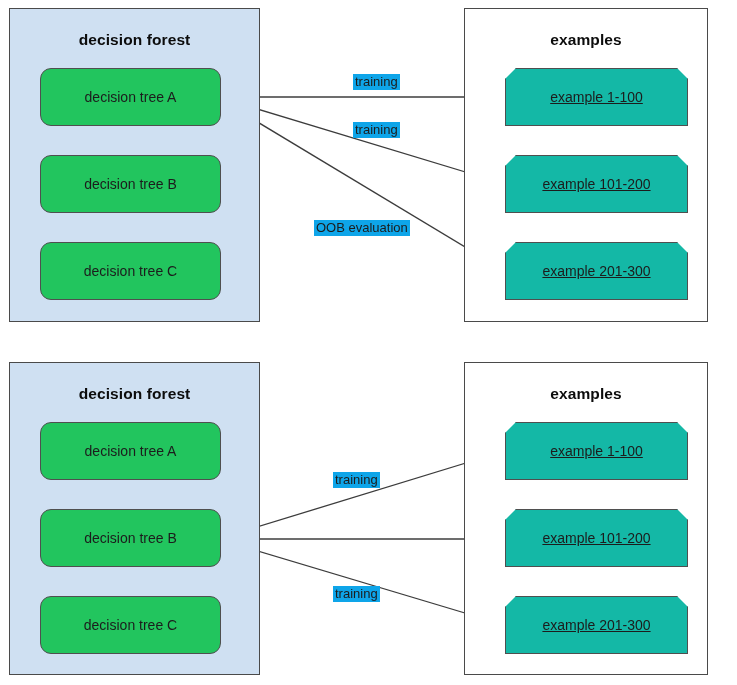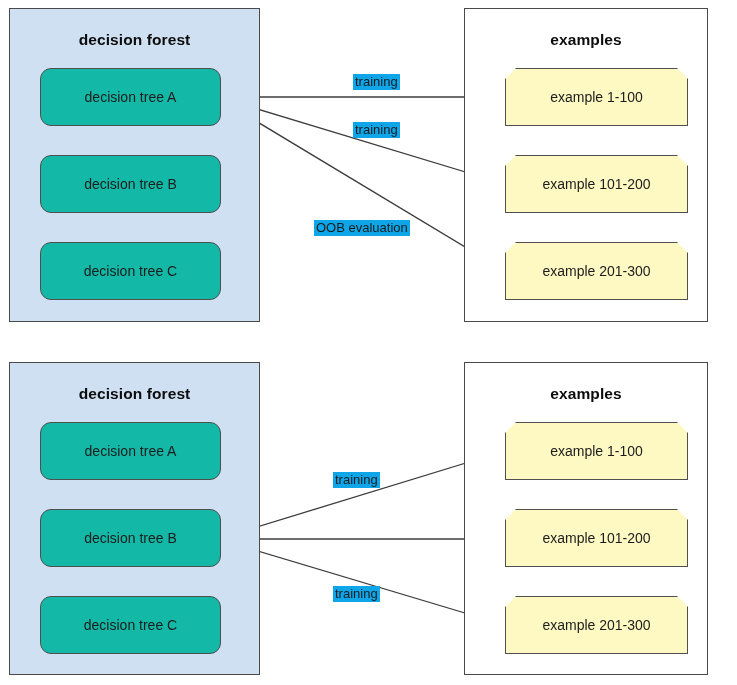--- a/index.html
+++ b/index.html
@@ -48,28 +48,29 @@
   .node {
     position: absolute;
     box-sizing: border-box;
     display: flex;
     align-items: center;
     justify-content: center;
     font-size: 14px;
     color: #1c1c1c;
   }
   .node-tree {
-    background: #14b8a6;
+    background: #22c55e;
     border: 1.4px solid #4f4f4f;
     border-radius: 11px;
   }
   .node-example {
-    background: #fef9c3;
+    background: #14b8a6;
     border: 1.4px solid #4f4f4f;
     clip-path: polygon(0 11px, 11px 0, calc(100% - 11px) 0, 100% 11px, 100% 100%, 0 100%);
+    text-decoration: underline;
   }
 
   .edges {
     position: absolute;
     left: 0;
     top: 0;
     width: 737px;
     height: 100%;
     pointer-events: none;
     overflow: visible;

